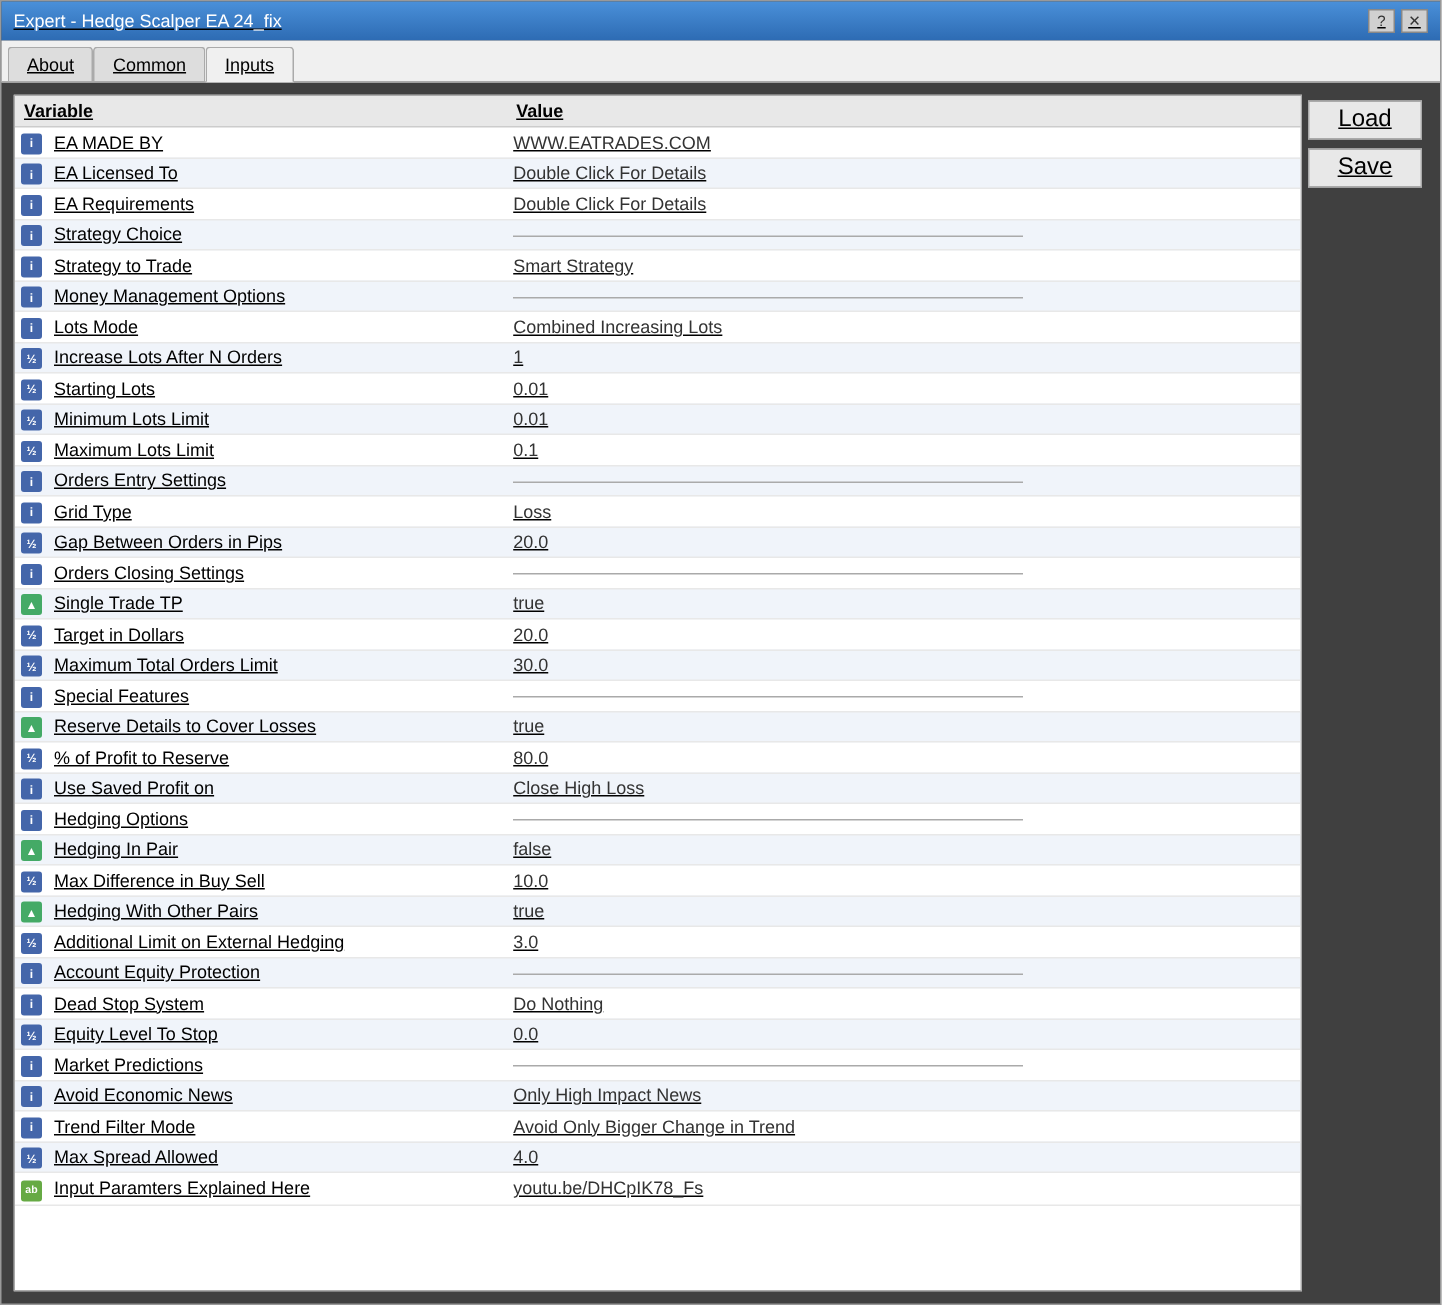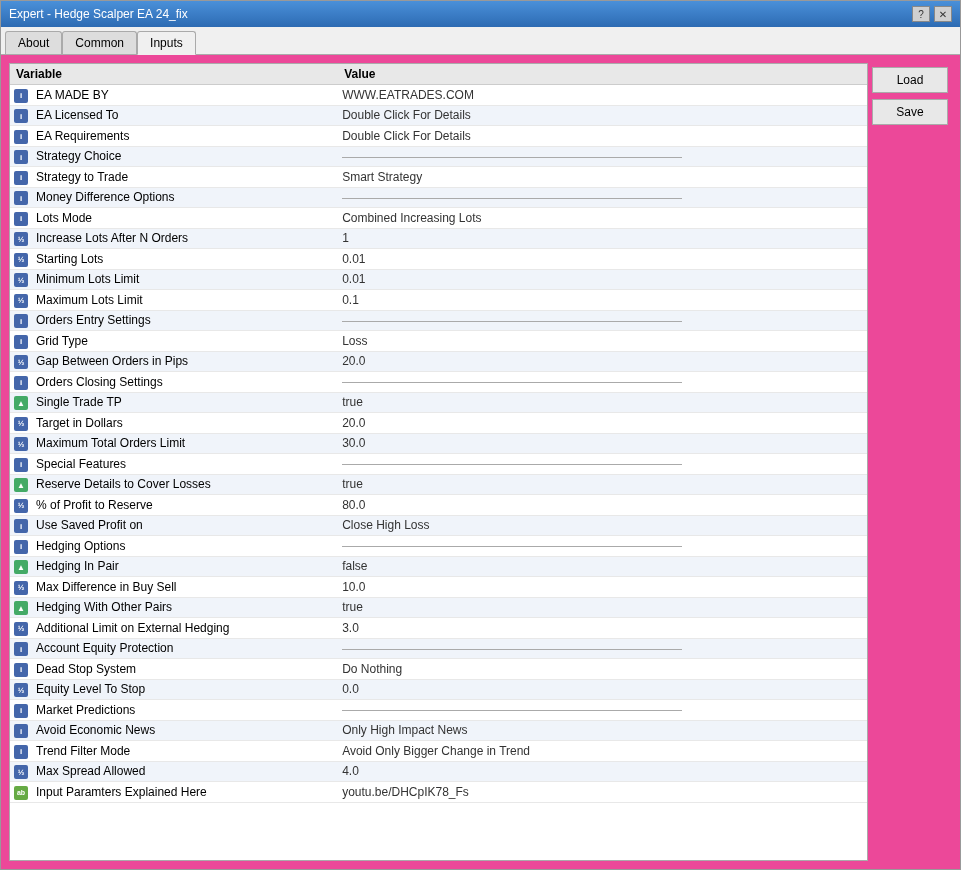--- a/index.html
+++ b/index.html
@@ -7,24 +7,25 @@
       font-family: 'Segoe UI', Tahoma, Geneva, Verdana, sans-serif;
       font-size: 12px;
       background: #f0f0f0;
       width: 961px;
       height: 870px;
       overflow: hidden;
     }
     .window {
       width: 961px;
       height: 870px;
-      background: #ec4899;
+      background: #404040;
       border: 1px solid #999;
       display: flex;
       flex-direction: column;
+      text-decoration: underline;
     }
     .title-bar {
       background: linear-gradient(to bottom, #4a90d9, #2d6bb3);
       color: white;
       padding: 4px 8px;
       display: flex;
       align-items: center;
       justify-content: space-between;
       height: 26px;
     }
@@ -189,21 +190,21 @@
       gap: 6px;
       padding-top: 4px;
       min-width: 80px;
     }
     .action-btn {
       width: 76px;
       height: 26px;
       background: #e8e8e8;
       border: 1px solid #aaa;
       cursor: pointer;
-      font-size: 12px;
+      font-size: 16px;
       display: flex;
       align-items: center;
       justify-content: center;
     }
     .bottom-row {
       display: flex;
       justify-content: flex-end;
       gap: 6px;
       padding: 6px 4px 4px 4px;
     }
@@ -272,21 +273,21 @@
                   <td>Strategy Choice</td>
                   <td class="value-cell"><span style="display: inline-block; border-bottom: 1px solid rgb(170, 170, 170); width: 340px; vertical-align: middle;"></span></td>
                 </tr>
                 <tr>
                   <td class="icon-cell"><span class="icon-i">i</span></td>
                   <td>Strategy to Trade</td>
                   <td class="value-cell">Smart Strategy</td>
                 </tr>
                 <tr style="background: rgb(240, 244, 250);">
                   <td class="icon-cell"><span class="icon-i">i</span></td>
-                  <td>Money Difference Options</td>
+                  <td>Money Management Options</td>
                   <td class="value-cell"><span style="display: inline-block; border-bottom: 1px solid rgb(170, 170, 170); width: 340px; vertical-align: middle;"></span></td>
                 </tr>
                 <tr>
                   <td class="icon-cell"><span class="icon-i">i</span></td>
                   <td>Lots Mode</td>
                   <td class="value-cell">Combined Increasing Lots</td>
                 </tr>
                 <tr style="background: rgb(240, 244, 250);">
                   <td class="icon-cell"><span class="icon-v">½</span></td>
                   <td>Increase Lots After N Orders</td>

